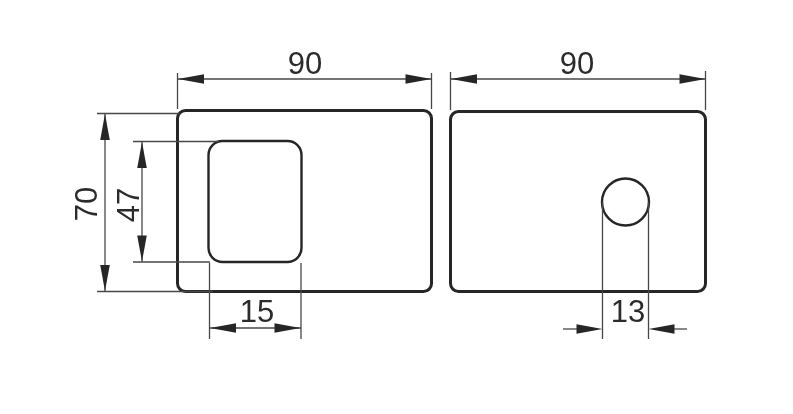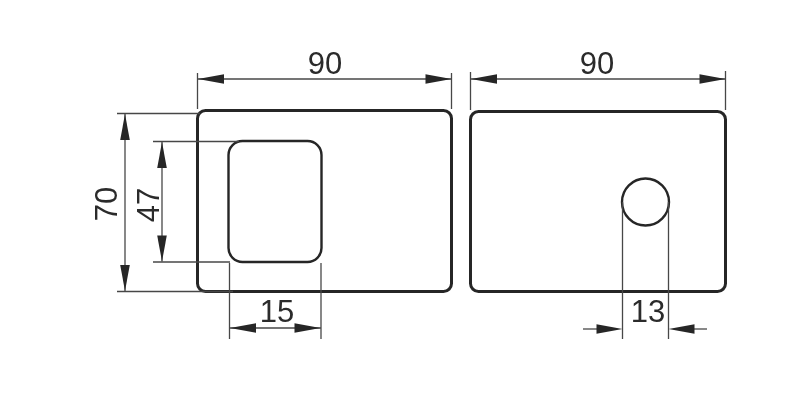--- a/index.html
+++ b/index.html
@@ -1,19 +1,18 @@
 <!DOCTYPE html>
 <html><head>
 <meta charset="utf-8">
 <style>
   html,body{margin:0;padding:0;background:#fff;}
   .stage{
     width:748px;height:414px;background:#ffffff;position:relative;overflow:hidden;
     font-family:"Liberation Sans", sans-serif;
-    margin-left:20px;
   }
   svg{display:block;}
   .outline{fill:#ffffff;stroke:#262626;}
   .thick{stroke-width:3;}
   .medium{stroke-width:2.4;}
   .dim line{stroke:#474747;stroke-width:1.3;fill:none;}
   .dim polygon{fill:#262626;stroke:none;}
   .dim text{
     font-family:"Liberation Sans", sans-serif;
     font-size:31px;fill:#2b2b2b;

